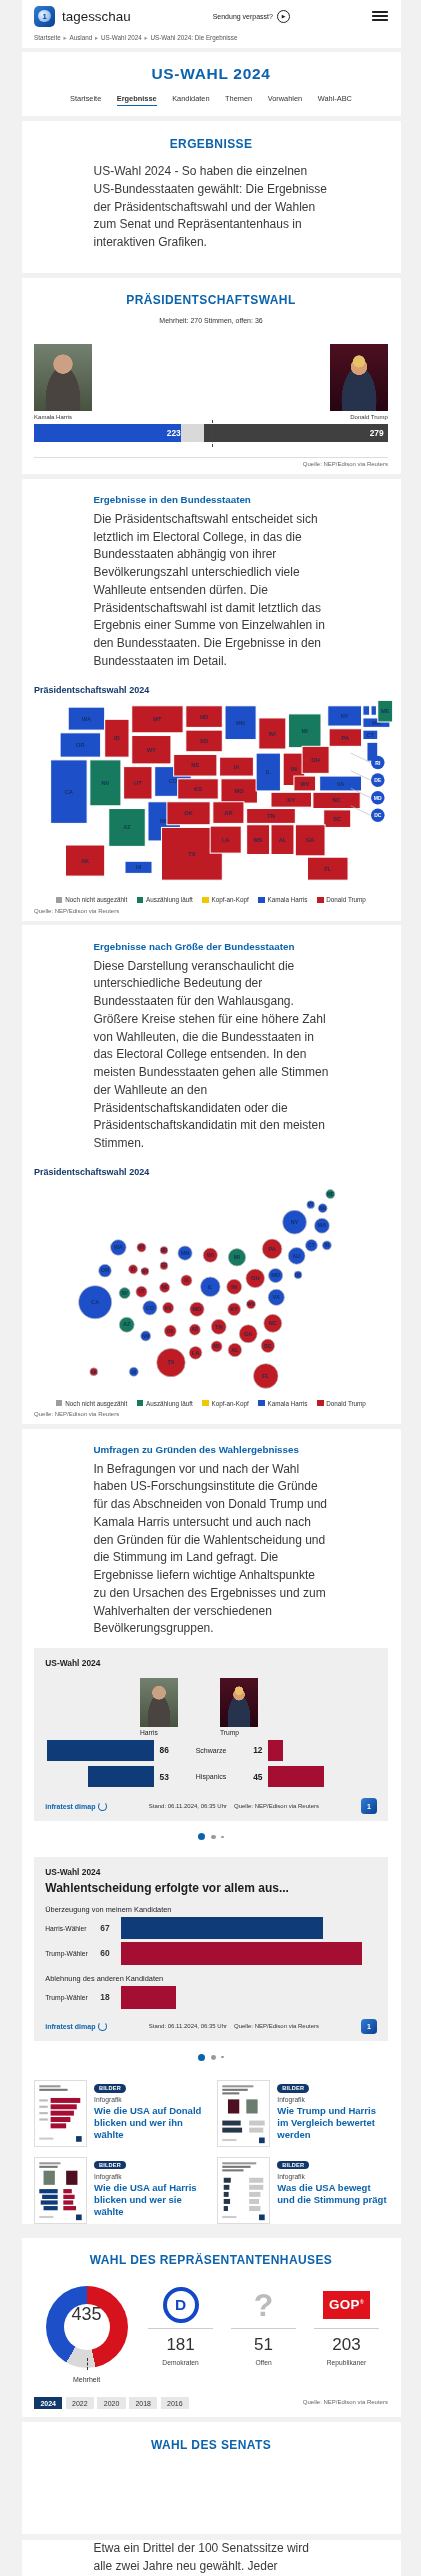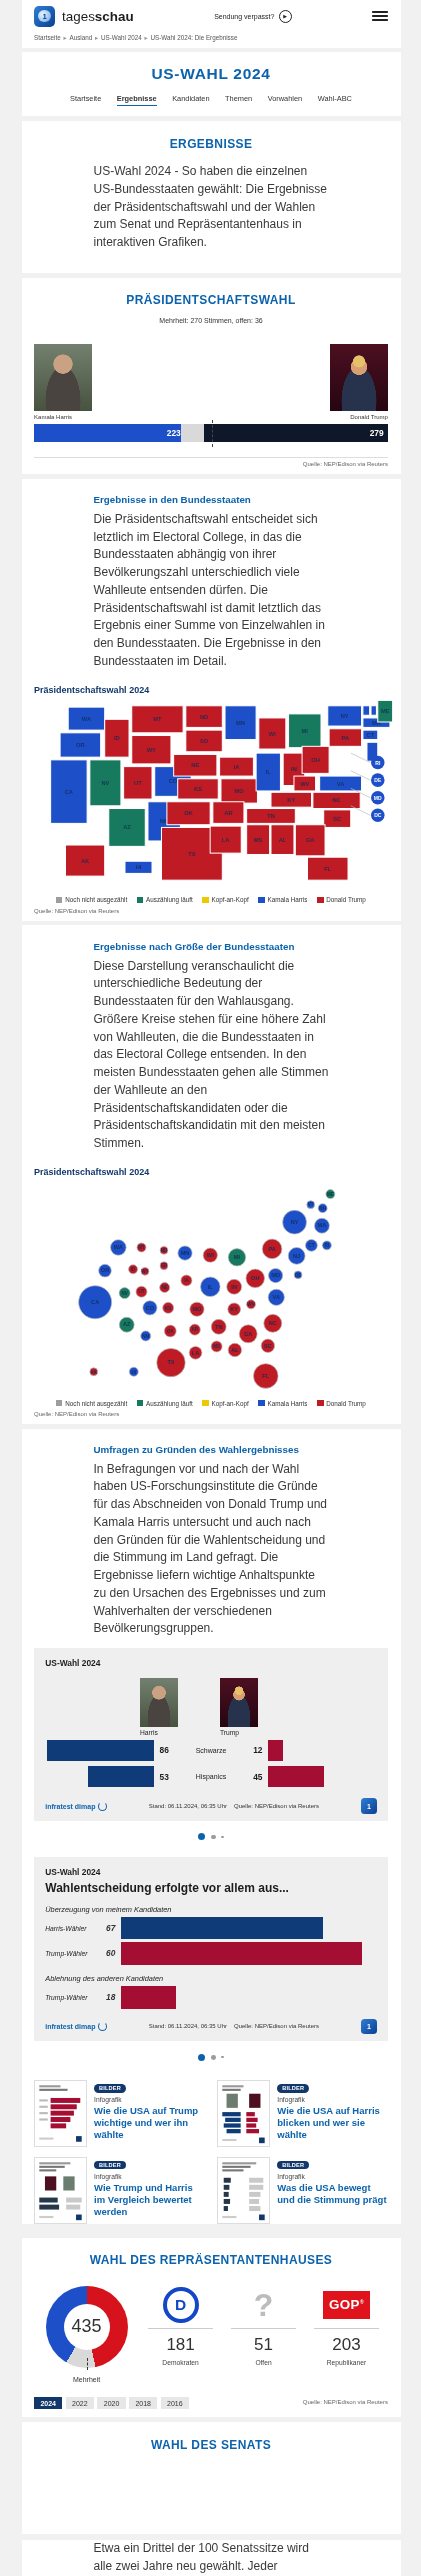--- a/index.html
+++ b/index.html
@@ -11,21 +11,21 @@
   h2.sec{color:#0c63ad;font-size:12px;letter-spacing:0.4px;text-align:center;font-weight:bold;margin:0;padding:15.5px 0 7px;}
   h3.sub{color:#0c63ad;font-size:9.8px;font-weight:bold;margin:0;padding-top:15.5px;}
   .chart-title{color:#12386b;font-size:9px;font-weight:bold;padding:4.2px 12.6px 2.8px;}
   .quelle{font-size:6px;color:#666;padding:2.8px 12.6px 7px;}
   .quelle.right{text-align:right;}
   
   .hdr{display:flex;align-items:center;padding:5.6px 12.6px 1.4px;}
   .logo-sq{width:21px;height:21px;border-radius:4.9px;background:linear-gradient(135deg,#2f7fd6,#0a3f93);display:flex;align-items:center;justify-content:center;}
   .logo-globe{width:12.6px;height:12.6px;border-radius:50%;background:radial-gradient(circle at 35% 35%,#eaf4ff,#9cc6ee 60%,#4c88c8);display:flex;align-items:center;justify-content:center;color:#0a3f93;font-size:7.7px;font-weight:bold;}
   .brand{font-size:13.4px;margin-left:7px;color:#1d1d1d;}
-  .brand b{font-weight:bold;}
+  .brand b{font-weight:normal;}
   .missed{margin-left:auto;margin-right:auto;font-size:7px;color:#222;display:flex;align-items:center;gap:4.2px;}
   .play{width:11.2px;height:11.2px;border:1.1px solid #222;border-radius:50%;display:inline-flex;align-items:center;justify-content:center;font-size:4.9px;color:#222;}
   .burger{width:15.5px;display:flex;flex-direction:column;gap:2.1px;cursor:pointer;}
   .burger span{height:1.8px;background:#222;border-radius:0.7px;}
   .crumbs{font-size:6.3px;color:#555;padding:5.6px 12.6px 7px;}
   .crumbs span.sep{color:#999;margin:0 2.8px;}
   .crumbs a{color:#555;text-decoration:none;}
   .ptitle{color:#0c63ad;font-size:15.5px;font-weight:bold;letter-spacing:0.7px;text-align:center;padding:12.6px 0 8.4px;margin:0;}
   .tabs{display:flex;justify-content:center;gap:15.5px;padding:2.8px 0 9.8px;font-size:7.4px;}
   .tab{color:#333;text-decoration:none;padding-bottom:2.1px;}
@@ -71,35 +71,35 @@
   .infratest .ring{width:7px;height:7px;border-radius:50%;border:1.8px solid #0c63ad;border-top-color:rgba(0,0,0,0);display:inline-block;}
   .ardmini{margin-left:auto;width:15.5px;height:15.5px;border-radius:3.5px;background:linear-gradient(135deg,#2f7fd6,#0a3f93);display:flex;align-items:center;justify-content:center;color:#fff;font-size:7px;font-weight:bold;}
   .dots{display:flex;justify-content:center;align-items:center;gap:5.6px;padding:4.2px 0 8.4px;}
   .dot{border-radius:50%;background:#9a9a9a;}
   .dot.d1{width:7px;height:7px;background:#0c63ad;}
   .dot.d2{width:4.9px;height:4.9px;}
   .dot.d3{width:2.8px;height:2.8px;}
   .dec-group{font-size:7.4px;color:#222;margin:9.8px 0 2.8px;}
   .dec-row{display:flex;align-items:center;margin:2.8px 0;}
   .dec-label{width:55px;font-size:6.7px;color:#222;}
-  .dec-val{width:21px;font-size:8.4px;font-weight:bold;text-align:center;}
+  .dec-val{width:21px;font-size:8.4px;font-weight:bold;}
   .dec-barwrap{flex:1;}
   
   .teasers{display:grid;grid-template-columns:1fr 1fr;gap:9.8px 12.6px;margin:11.2px 12.6px 14px;}
   .teaser{display:flex;gap:7px;cursor:pointer;}
   .thumb{width:51px;height:65px;background:#fff;border:0.7px solid #ddd;flex:none;}
   .t-body{flex:1;}
   .badge{display:inline-block;background:#12386b;color:#fff;font-size:5.6px;font-weight:bold;padding:1.4px 4.9px;border-radius:5.6px;letter-spacing:0.2px;}
   .kicker{font-size:6.7px;color:#444;margin-top:3.5px;}
   .t-title{color:#0c63ad;font-size:9.5px;font-weight:bold;line-height:1.25;margin-top:2.1px;}
   
   .house{display:flex;align-items:flex-start;padding:7px 12.6px 0;}
   .donutbox{width:105px;text-align:center;}
   .donut{width:82px;height:82px;border-radius:50%;margin:4.2px auto 0;position:relative;}
-  .donut .hole{position:absolute;left:50%;top:50%;width:46px;height:46px;margin:-23px 0 0 -23px;border-radius:50%;background:#fff;display:flex;align-items:center;justify-content:center;font-size:18px;color:#333;}
+  .donut .hole{position:absolute;left:50%;top:50%;width:46px;height:46px;margin:-23px 0 0 -23px;border-radius:50%;background:#fff;display:flex;align-items:flex-start;justify-content:center;font-size:18px;color:#333;}
   .donut .majline{position:absolute;left:50%;bottom:-2.8px;height:12.6px;border-left:1.4px dashed #333;}
   .majlab{font-size:7px;color:#333;margin-top:8.4px;}
   .hcols{flex:1;display:flex;justify-content:space-around;padding-top:2.8px;}
   .hcol{width:65px;text-align:center;}
   .hlogo{height:41px;display:flex;align-items:center;justify-content:center;}
   .dem-d{width:28px;height:28px;border-radius:50%;border:4.2px solid #1347c8;color:#1347c8;font-weight:bold;font-size:15.5px;display:flex;align-items:center;justify-content:center;}
   .qmark{color:#bcbcbc;font-size:32px;font-weight:bold;line-height:1;}
   .gop{background:#e0121c;color:#fff;font-weight:bold;font-size:13.4px;padding:6.3px 5.6px;letter-spacing:0.4px;}
   .gop sup{font-size:4.9px;}
   .hnum{border-top:0.7px solid #ccc;margin-top:2.8px;padding-top:5.6px;font-size:17px;color:#333;}
@@ -163,21 +163,21 @@
     <h2 class="sec">PRÄSIDENTSCHAFTSWAHL</h2>
     <div class="subtitle">Mehrheit: 270 Stimmen, offen: 36</div>
     <div class="prez">
       <div class="photo harris"></div>
       <div class="photo trump"></div>
       <div class="pname l">Kamala Harris</div>
       <div class="pname r">Donald Trump</div>
       <div class="evbar">
         <div class="seg" id="seg-harris" style="width: 41.4498%; background: rgb(29, 80, 200);"><span class="evnum" style="padding-left:4.2px;">223</span></div>
         <div class="seg" id="seg-open" style="width: 6.69145%; background: rgb(217, 217, 217);"></div>
-        <div class="seg" id="seg-trump" style="text-align: right; width: 51.8587%; background: #0f172a;"><span class="evnum" style="padding-right:4.2px;">279</span></div>
+        <div class="seg" id="seg-trump" style="text-align: right; width: 51.8587%; background: #404040;"><span class="evnum" style="padding-right:4.2px;">279</span></div>
       </div>
       <div class="evmaj" id="maj-line" style="left: 50.1859%;"></div>
     </div>
     <hr class="hrline">
     <div class="quelle right">Quelle: NEP/Edison via Reuters</div>
   </div>
 
   <div class="card">
     <div class="copy">
       <h3 class="sub">Ergebnisse in den Bundesstaaten</h3>
@@ -505,21 +505,21 @@
     </div>
     <div class="dots">
       <span class="dot d1"></span>
       <span class="dot d2"></span>
       <span class="dot d3"></span>
     </div>
 
     <div class="igcard">
       <div class="ig-eyebrow">US-Wahl 2024</div>
       <div class="ig-title">Wahlentscheidung erfolgte vor allem aus...</div>
-      <div id="dec-rows" style="margin-top:7px;font-style:italic;">
+      <div id="dec-rows" style="margin-top:7px;">
           <div class="dec-group">Überzeugung von meinem Kandidaten</div>
           <div class="dec-row">
             <span class="dec-label">Harris-Wähler</span>
             <span class="dec-val">67</span>
             <span class="dec-barwrap">
               <div class="hbar" style="height: 22.5px; background: rgb(15, 60, 120); width: 79.06%;"></div>
             </span>
           </div>
           <div class="dec-row">
             <span class="dec-label">Trump-Wähler</span>
@@ -566,21 +566,41 @@
           <rect x="6" y="26" width="12" height="3" fill="#bbb"></rect>
             <rect x="6" y="35" width="12" height="3" fill="#bbb"></rect>
           <rect x="6" y="44" width="12" height="3" fill="#bbb"></rect>
             <rect x="6" y="53" width="12" height="3" fill="#bbb"></rect>
           <rect x="6" y="80" width="20" height="3" fill="#ccc"></rect>
             <rect x="58" y="78" width="8" height="8" fill="#12386b"></rect>
         </svg>
         <div class="t-body">
           <span class="badge">BILDER</span>
           <div class="kicker">Infografik</div>
-          <div class="t-title">Wie die USA auf Trump wichtige und wer ihn wählte</div>
+          <div class="t-title">Wie die USA auf Donald blicken und wer ihn wählte</div>
+        </div>
+      </div>
+      <div class="teaser">
+        <svg class="thumb" viewBox="0 0 72 92">
+          <rect x="6" y="6" width="44" height="3" fill="#999"></rect>
+            <rect x="6" y="11" width="36" height="3" fill="#777"></rect>
+            <rect x="6" y="16" width="24" height="3" fill="#777"></rect>
+          <rect x="14" y="26" width="16" height="20" fill="#4c1020"></rect>
+            <rect x="40" y="26" width="16" height="20" fill="#6b7d6e"></rect>
+          <rect x="6" y="56" width="26" height="7" fill="#26374a"></rect>
+            <rect x="44" y="56" width="22" height="7" fill="#c9c9c9"></rect>
+          <rect x="6" y="66" width="28" height="7" fill="#26374a"></rect>
+            <rect x="44" y="66" width="20" height="7" fill="#c9c9c9"></rect>
+          <rect x="6" y="82" width="20" height="3" fill="#ccc"></rect>
+            <rect x="58" y="80" width="8" height="8" fill="#12386b"></rect>
+        </svg>
+        <div class="t-body">
+          <span class="badge">BILDER</span>
+          <div class="kicker">Infografik</div>
+          <div class="t-title">Wie Trump und Harris im Vergleich bewertet werden</div>
         </div>
       </div>
       <div class="teaser">
         <svg class="thumb" viewBox="0 0 72 92">
           <rect x="6" y="6" width="30" height="3" fill="#999"></rect>
             <rect x="6" y="11" width="26" height="3" fill="#777"></rect>
           <rect x="12" y="18" width="16" height="20" fill="#6b7d6e"></rect>
             <rect x="44" y="18" width="16" height="20" fill="#4c1020"></rect>
           <rect x="6" y="44" width="26" height="6" fill="#0f3c78"></rect>
             <rect x="40" y="44" width="12" height="6" fill="#a50e33"></rect>
@@ -590,40 +610,20 @@
             <rect x="40" y="60" width="14" height="6" fill="#a50e33"></rect>
           <rect x="12" y="68" width="20" height="6" fill="#0f3c78"></rect>
             <rect x="40" y="68" width="18" height="6" fill="#a50e33"></rect>
           <rect x="6" y="82" width="20" height="3" fill="#ccc"></rect>
             <rect x="58" y="80" width="8" height="8" fill="#12386b"></rect>
         </svg>
         <div class="t-body">
           <span class="badge">BILDER</span>
           <div class="kicker">Infografik</div>
           <div class="t-title">Wie die USA auf Harris blicken und wer sie wählte</div>
-        </div>
-      </div>
-      <div class="teaser">
-        <svg class="thumb" viewBox="0 0 72 92">
-          <rect x="6" y="6" width="44" height="3" fill="#999"></rect>
-            <rect x="6" y="11" width="36" height="3" fill="#777"></rect>
-            <rect x="6" y="16" width="24" height="3" fill="#777"></rect>
-          <rect x="14" y="26" width="16" height="20" fill="#4c1020"></rect>
-            <rect x="40" y="26" width="16" height="20" fill="#6b7d6e"></rect>
-          <rect x="6" y="56" width="26" height="7" fill="#26374a"></rect>
-            <rect x="44" y="56" width="22" height="7" fill="#c9c9c9"></rect>
-          <rect x="6" y="66" width="28" height="7" fill="#26374a"></rect>
-            <rect x="44" y="66" width="20" height="7" fill="#c9c9c9"></rect>
-          <rect x="6" y="82" width="20" height="3" fill="#ccc"></rect>
-            <rect x="58" y="80" width="8" height="8" fill="#12386b"></rect>
-        </svg>
-        <div class="t-body">
-          <span class="badge">BILDER</span>
-          <div class="kicker">Infografik</div>
-          <div class="t-title">Wie Trump und Harris im Vergleich bewertet werden</div>
         </div>
       </div>
       <div class="teaser">
         <svg class="thumb" viewBox="0 0 72 92">
           <rect x="6" y="6" width="48" height="3" fill="#999"></rect>
             <rect x="6" y="11" width="40" height="3" fill="#777"></rect>
             <rect x="6" y="16" width="30" height="3" fill="#777"></rect>
           <rect x="8" y="28" width="10" height="7" fill="#26374a"></rect>
             <rect x="44" y="28" width="20" height="7" fill="#c9c9c9"></rect>
           <rect x="8" y="38" width="8" height="7" fill="#26374a"></rect>

